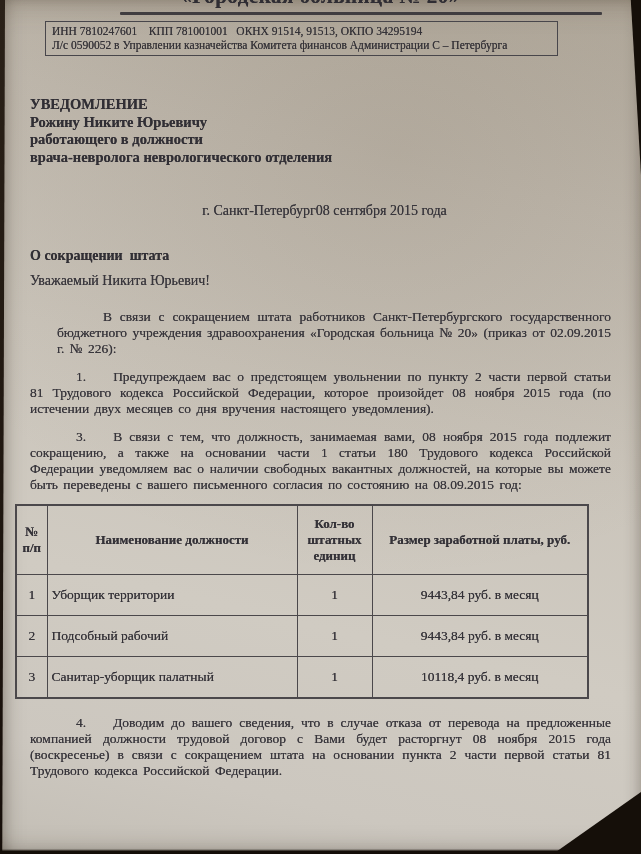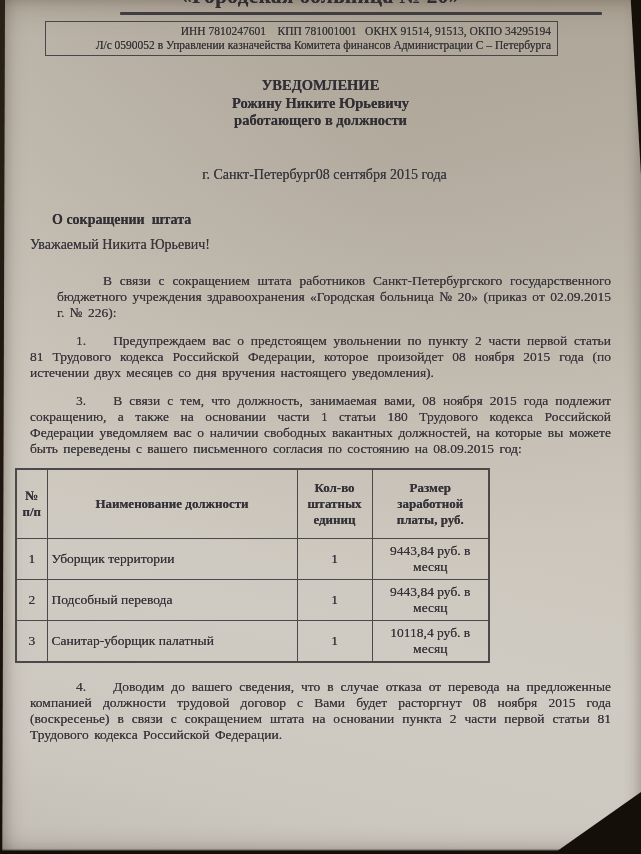--- a/index.html
+++ b/index.html
@@ -40,40 +40,40 @@
   .doc{position:absolute;inset:0;padding:0 30px;
     text-shadow:0 0 .6px rgba(52,48,54,.85);}
 
   .org-clip{position:relative;height:9px;overflow:hidden;}
   .org-title{position:absolute;top:-14px;left:0;right:0;text-align:center;
     font-weight:bold;font-size:21px;line-height:21px;letter-spacing:.5px;color:#2f2d33;}
 
   .rule{height:3px;background:#403d40;margin:3px 9px 0 90px;border-radius:1px;}
 
   .req-box{margin:6px 53px 0 15px;border:1.5px solid #48464b;
-    padding:2px 6px 3px;text-align:right;font-size:11.5px;line-height:14px;color:#353338;}
+    padding:2px 6px 3px;text-align:left;font-size:11.5px;line-height:14px;color:#353338;}
 
-  .title-block{margin-top:21px;text-align:center;font-weight:bold;
+  .title-block{margin-top:40px;font-weight:bold;
     font-size:14.5px;line-height:17.5px;color:#312f35;}
 
   .meta-row{display:flex;justify-content:center;margin-top:37px;
     font-size:14px;padding-left:8px;}
 
-  .subject{margin-top:29px;font-weight:bold;font-size:14px;color:#312f35;margin-left:22px;}
+  .subject{margin-top:29px;font-weight:bold;font-size:14px;color:#312f35;}
   .salutation{margin-top:9px;text-align:left;font-size:14px;}
 
   .para{margin:5px 0 0;font-size:13.5px;line-height:16px;
     text-align:justify;word-spacing:2px;}
   .intro{margin-top:20px;text-indent:46px;margin-left:27px;}
   .num-para{text-indent:46px;margin-top:12px;}
   .num-para .n{padding-right:27px;}
   .after-table{margin-top:16px;}
 
   
-  table.vac{width:475px;margin:11px 0 0 -15px;border-collapse:collapse;
+  table.vac{width:574px;margin:11px 0 0 -15px;border-collapse:collapse;
     border:2.5px solid #4b484b;table-layout:fixed;}
   .vac th,.vac td{border:1.5px solid #4b484b;color:#343238;}
   .vac th{font-weight:bold;font-size:13px;line-height:16px;
     padding:10px 3px;text-align:center;vertical-align:middle;}
   .vac td{font-size:13.5px;height:36px;padding:2px 4px;vertical-align:middle;}
   .vac td.c{text-align:center;}
   .vac td.name{text-align:left;}
   .col-num{width:31px;} .col-name{width:250px;} .col-qty{width:75px;} .col-pay{width:auto;}
 </style>
 </head>
@@ -91,20 +91,21 @@
 
       <div class="req-box">
         <div>ИНН 7810247601&nbsp;&nbsp;&nbsp;&nbsp;КПП 781001001&nbsp;&nbsp;&nbsp;ОКНХ 91514, 91513, ОКПО 34295194</div>
         <div>Л/с 0590052 в Управлении казначейства Комитета финансов Администрации С – Петербурга</div>
       </div>
 
       <div class="title-block">
         <div>УВЕДОМЛЕНИЕ</div>
         <div>Рожину Никите Юрьевичу</div>
         <div>работающего в должности</div>
+        <div>врача-невролога неврологического отделения</div>
       </div>
 
       <div class="meta-row">
         <span>г. Санкт-Петербург</span>
         <span>08 сентября 2015 года</span>
       </div>
 
       <div class="subject">О сокращении&nbsp; штата</div>
 
       <div class="salutation">Уважаемый Никита Юрьевич!</div>
@@ -133,21 +134,21 @@
         </thead>
         <tbody>
           <tr>
             <td class="c">1</td>
             <td class="name">Уборщик территории</td>
             <td class="c">1</td>
             <td class="c">9443,84 руб. в месяц</td>
           </tr>
           <tr>
             <td class="c">2</td>
-            <td class="name">Подсобный перевода</td>
+            <td class="name">Подсобный рабочий</td>
             <td class="c">1</td>
             <td class="c">9443,84 руб. в месяц</td>
           </tr>
           <tr>
             <td class="c">3</td>
             <td class="name">Санитар-уборщик палатный</td>
             <td class="c">1</td>
             <td class="c">10118,4 руб. в месяц</td>
           </tr>
         </tbody>

